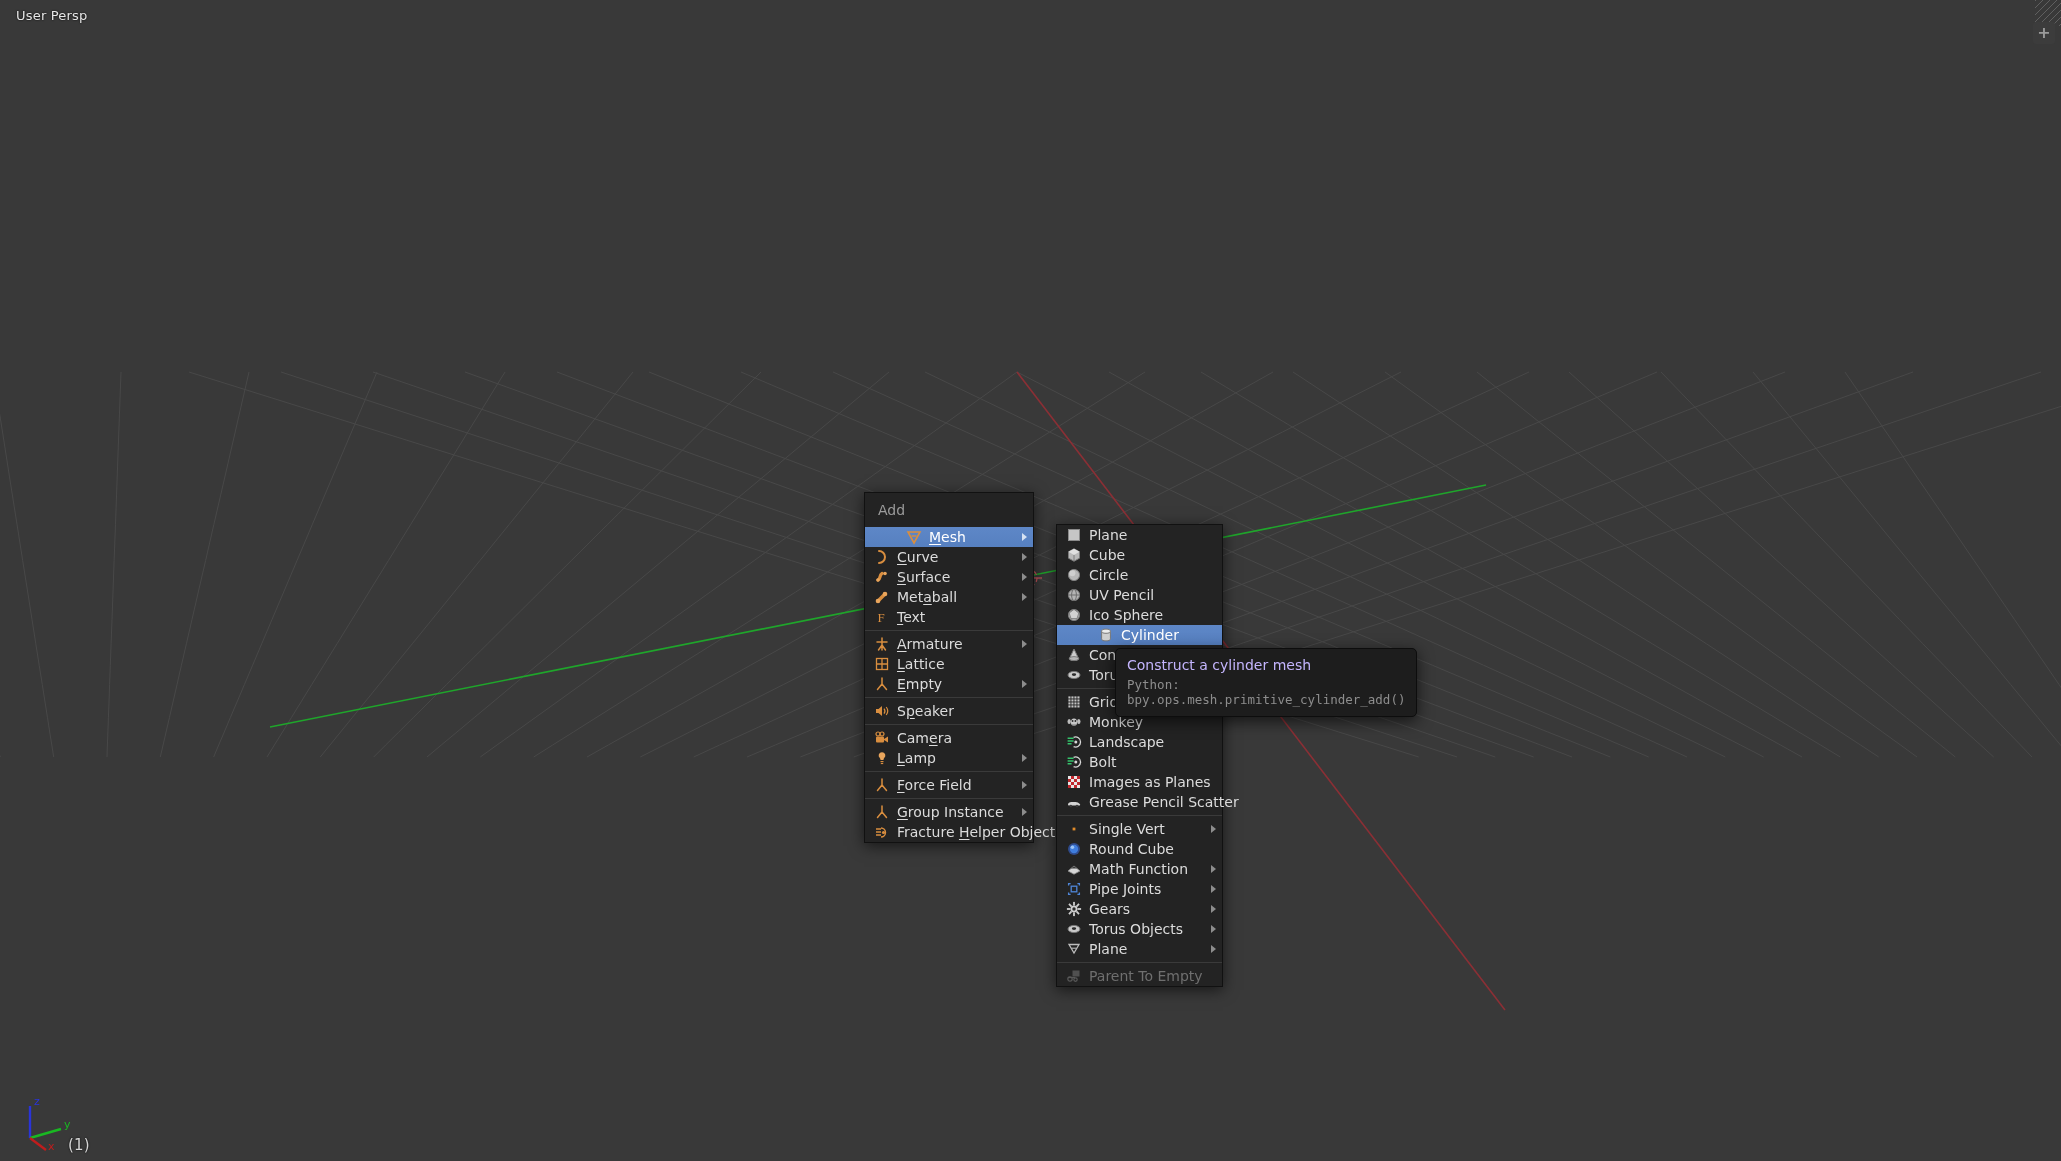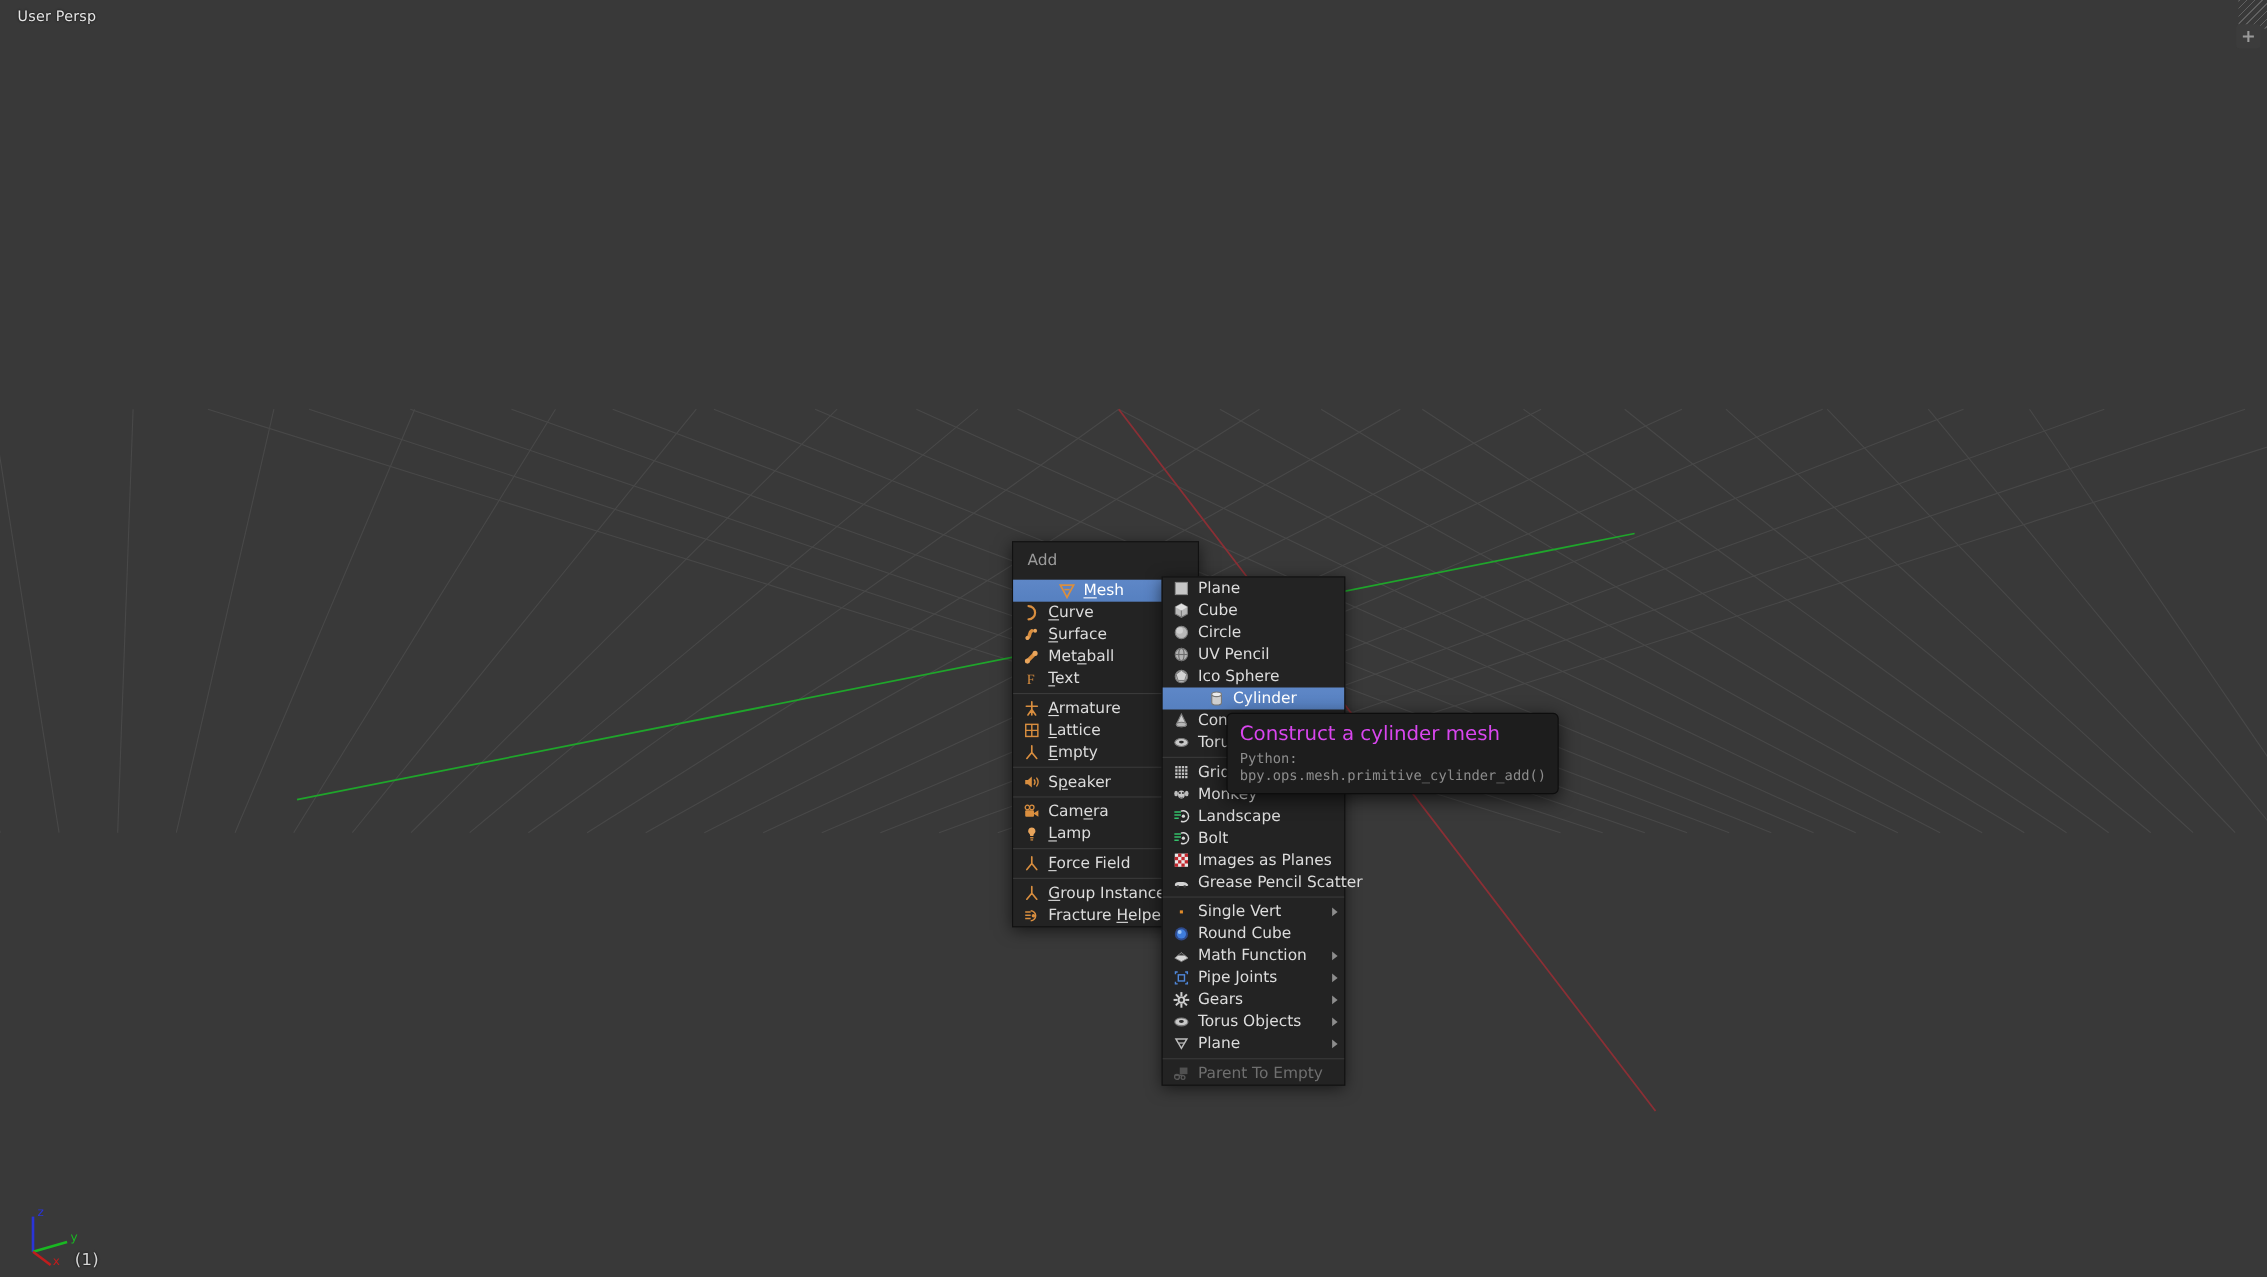--- a/index.html
+++ b/index.html
@@ -18,21 +18,21 @@
 
   #corner-grip{ position:absolute; right:0; top:0; width:26px; height:26px;
     background:repeating-linear-gradient(135deg,#6d6d6d 0 1px,transparent 1px 5px); opacity:.75; }
   #add-plus-btn{ position:absolute; right:6px; top:22px; width:22px; height:22px;
     background:#3c3c3c; border-radius:3px; color:#9a9a9a; font-size:16px; line-height:21px;
     text-align:center; font-weight:bold; }
 
   
   .menu{ position:absolute; background:#232323; border:1px solid #111;
     box-shadow:0 3px 14px rgba(0,0,0,.6); padding:0; }
-  #add-menu{ left:920px; top:492px; width:170px; }
+  #add-menu{ left:864px; top:492px; width:170px; }
   #mesh-submenu{ left:1056px; top:524px; width:167px; }
 
   .menu-title{ color:#9b9b9b; font-size:14px; padding:9px 0 9px 13px; }
   .sep{ height:1px; background:#3a3a3a; margin:3px 0; }
 
   .mi{ position:relative; display:flex; align-items:center; height:20px;
     padding:0 6px 0 8px; color:#dcdcdc; font-size:14px; white-space:nowrap; }
   .mi.hl{ background:linear-gradient(#5e87c7,#5680c0); color:#fff;padding-left:40px; }
   .mi.disabled{ color:#6f6f6f;justify-content:center; }
   .mi .ico{ width:17px; height:16px; margin-right:7px; flex:0 0 17px;
@@ -40,21 +40,21 @@
   .mi .lbl{ flex:1 1 auto; }
   .mi .lbl u{ text-decoration:underline; text-underline-offset:2px; }
   .arrow{ width:0;height:0;border-left:5px solid #8d8d8d;
     border-top:4px solid transparent;border-bottom:4px solid transparent; margin-left:6px; }
   .mi.hl .arrow{ border-left-color:#d6e2f3; }
 
   
   #tooltip{ position:absolute; left:1115px; top:648px; width:302px;
     background:#1d1d1d; border:1px solid #0d0d0d; border-radius:5px;
     padding:8px 11px 9px 11px; box-shadow:0 4px 16px rgba(0,0,0,.65); }
-  #tt-title{ color:#d946ef; font-size:18px; margin-bottom:4px; }
+  #tt-title{ color:#c4b5fd; font-size:14px; margin-bottom:4px; }
   #tt-python{ color:#8d8d8d; font-size:12.5px;
     font-family:"DejaVu Sans Mono","Liberation Mono",monospace; }
 
   svg{ display:block; overflow:visible; }
 </style>
 </head>
 <body>
 
 <div id="viewport">
   <svg id="gridsvg">

